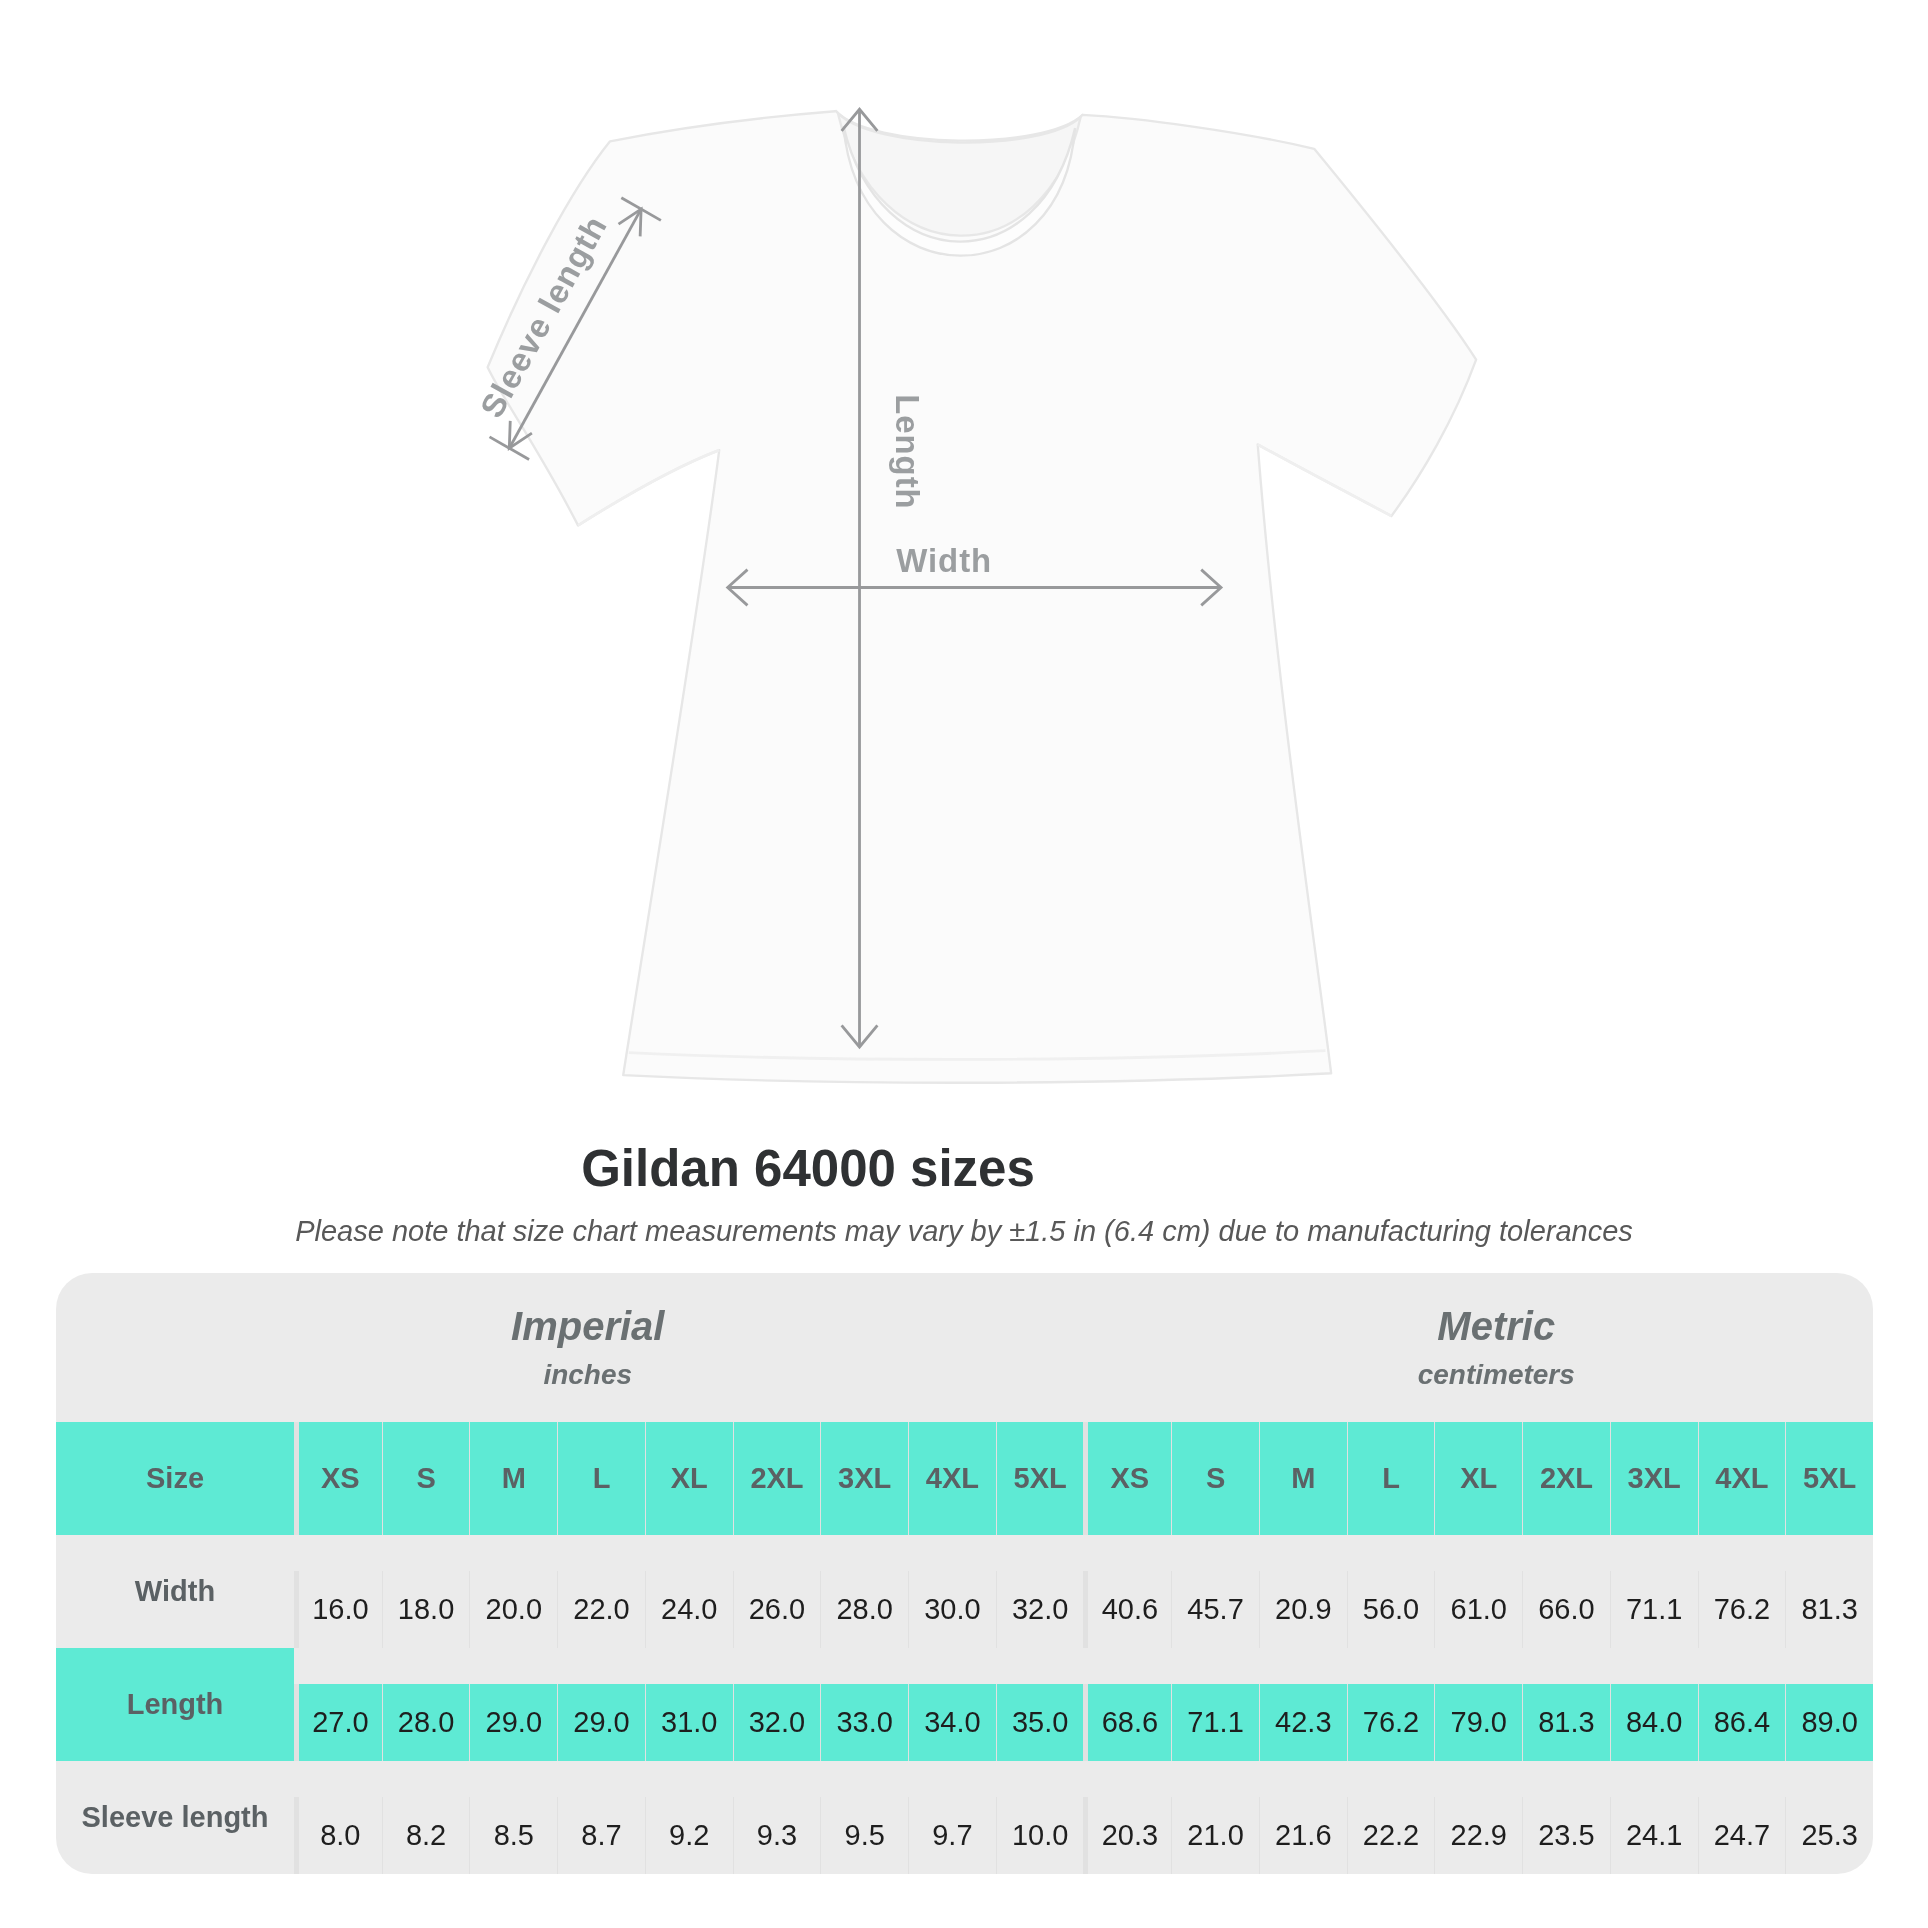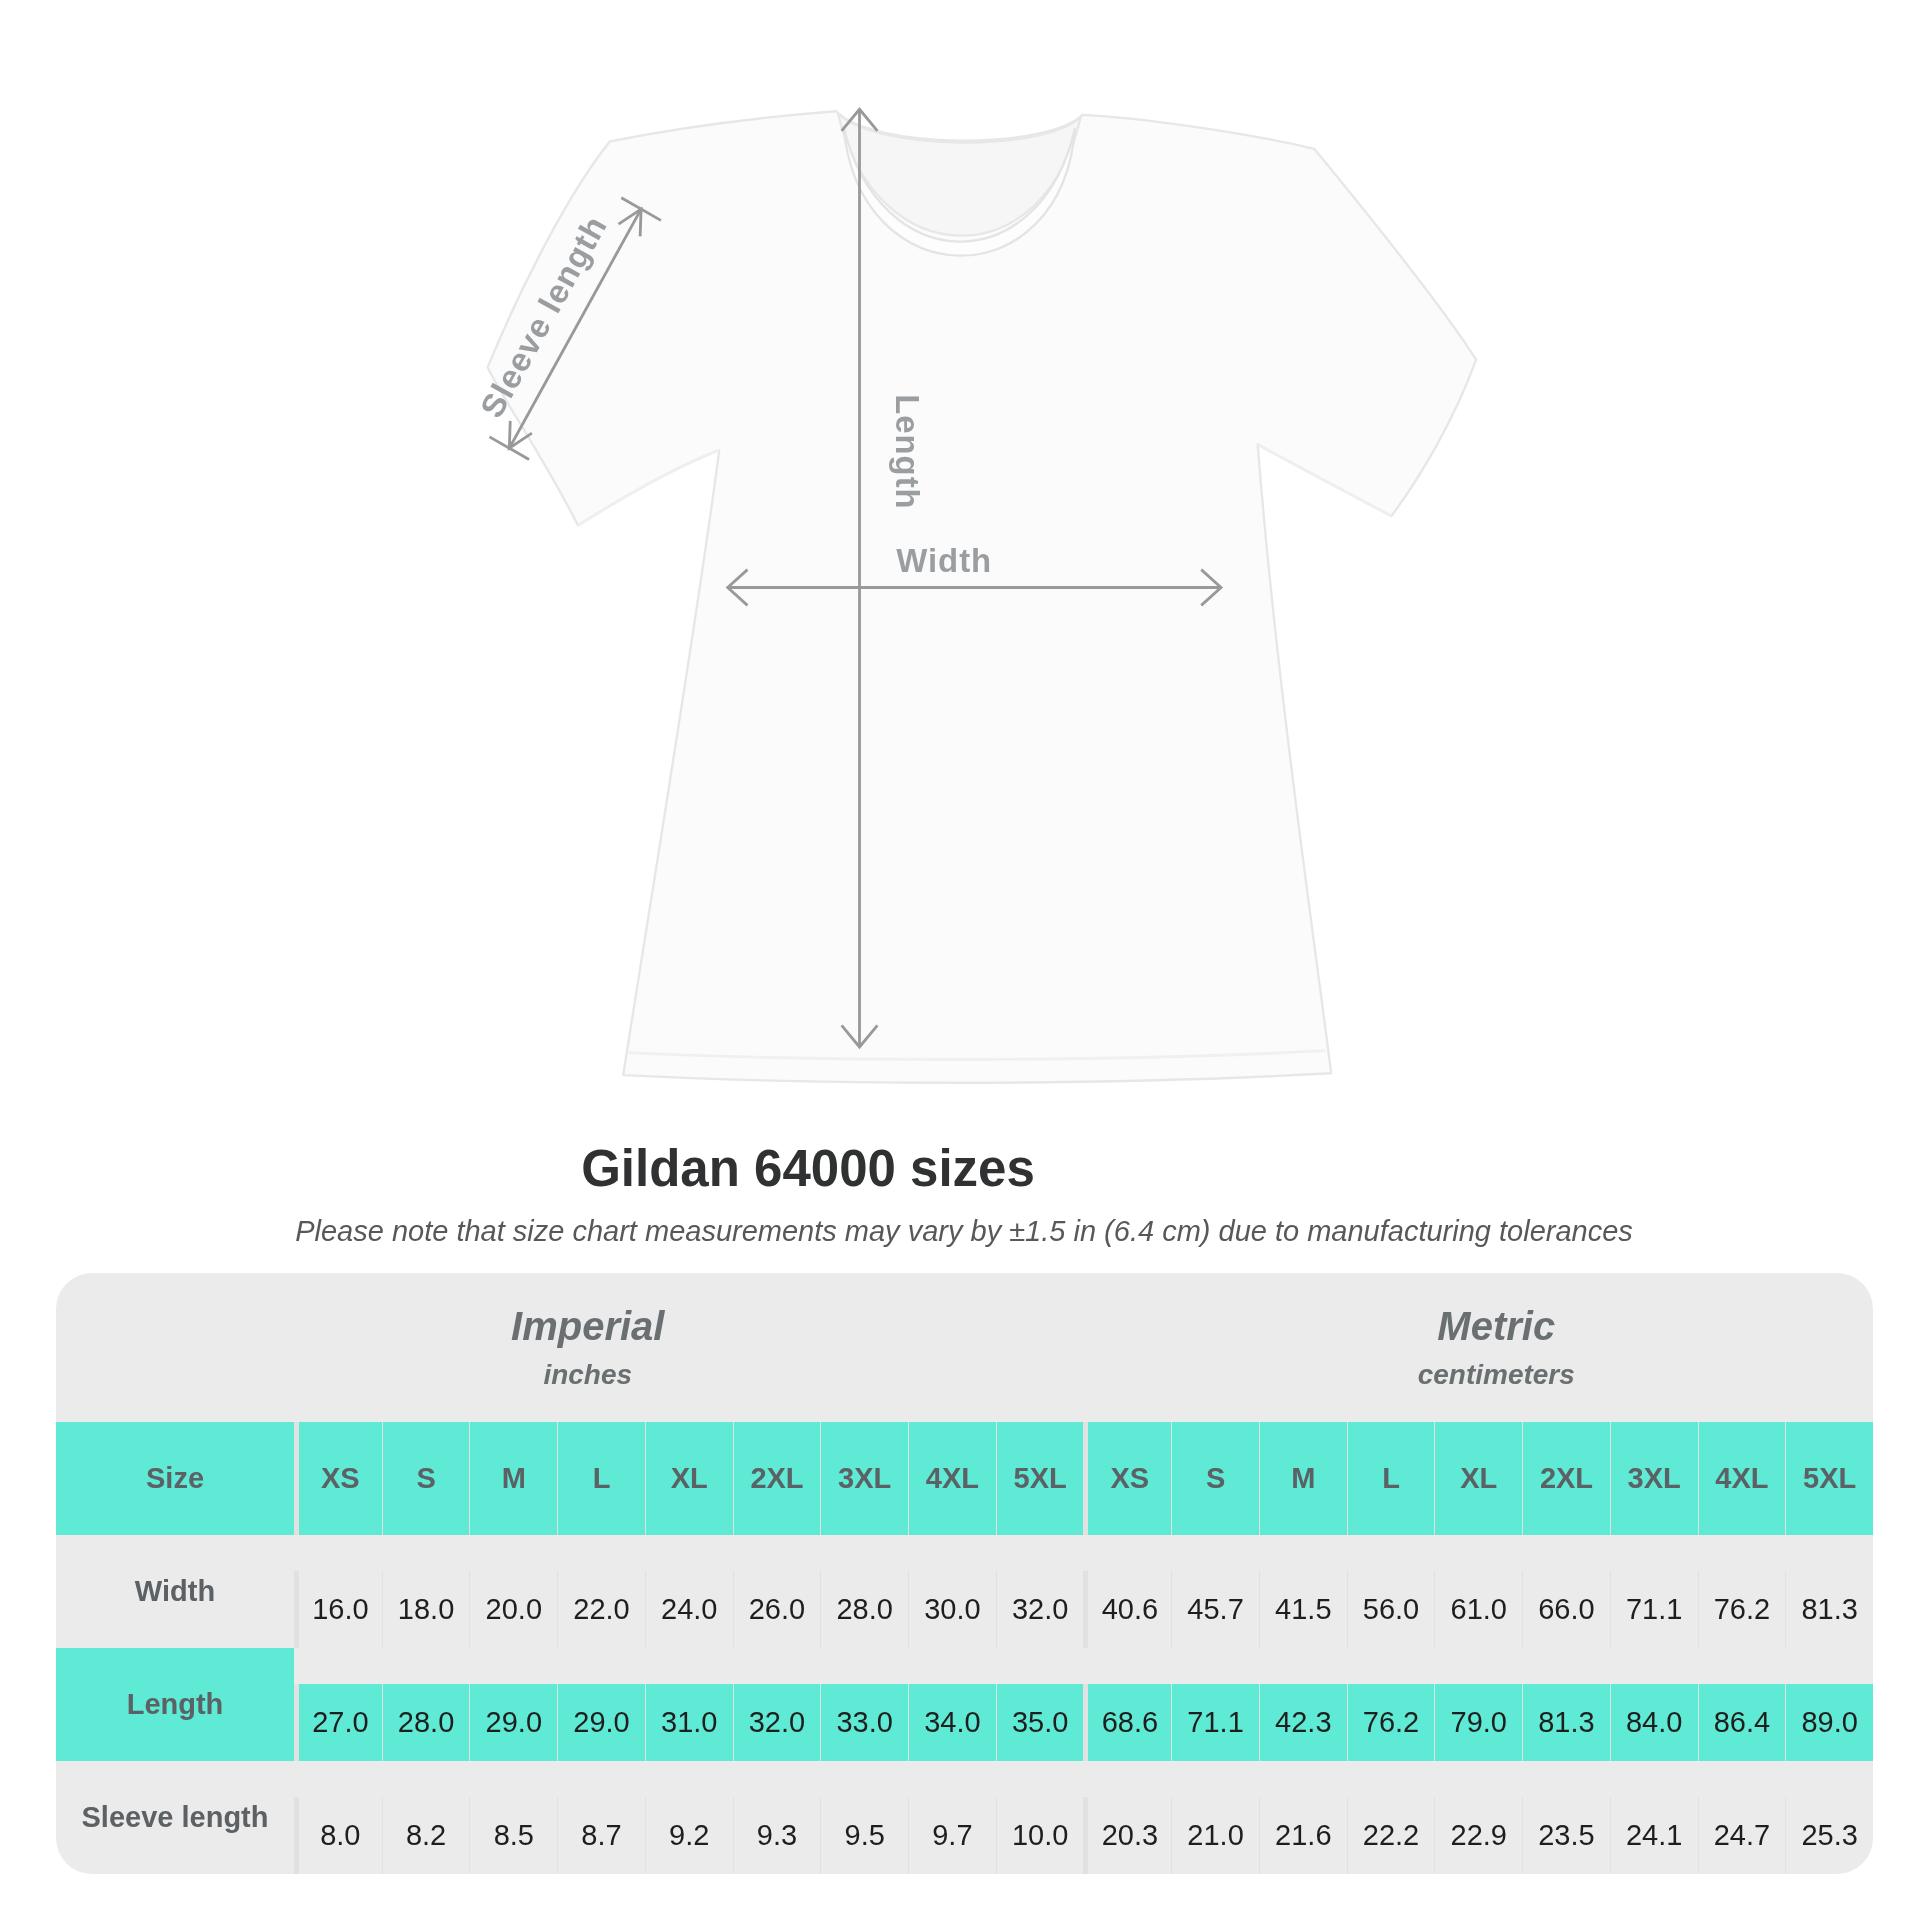--- a/index.html
+++ b/index.html
@@ -143,21 +143,21 @@
   <div class="cell val bL">18.0</div>
   <div class="cell val bL">20.0</div>
   <div class="cell val bL">22.0</div>
   <div class="cell val bL">24.0</div>
   <div class="cell val bL">26.0</div>
   <div class="cell val bL">28.0</div>
   <div class="cell val bL">30.0</div>
   <div class="cell val bL">32.0</div>
   <div class="cell val bT">40.6</div>
   <div class="cell val bL">45.7</div>
-  <div class="cell val bL">41.5</div>
+  <div class="cell val bL">20.9</div>
   <div class="cell val bL">56.0</div>
   <div class="cell val bL">61.0</div>
   <div class="cell val bL">66.0</div>
   <div class="cell val bL">71.1</div>
   <div class="cell val bL">76.2</div>
   <div class="cell val bL">81.3</div>
 
   <div class="cell white rlbl">Length</div>
   <div class="cell white val bT">27.0</div>
   <div class="cell white val bL">28.0</div>

